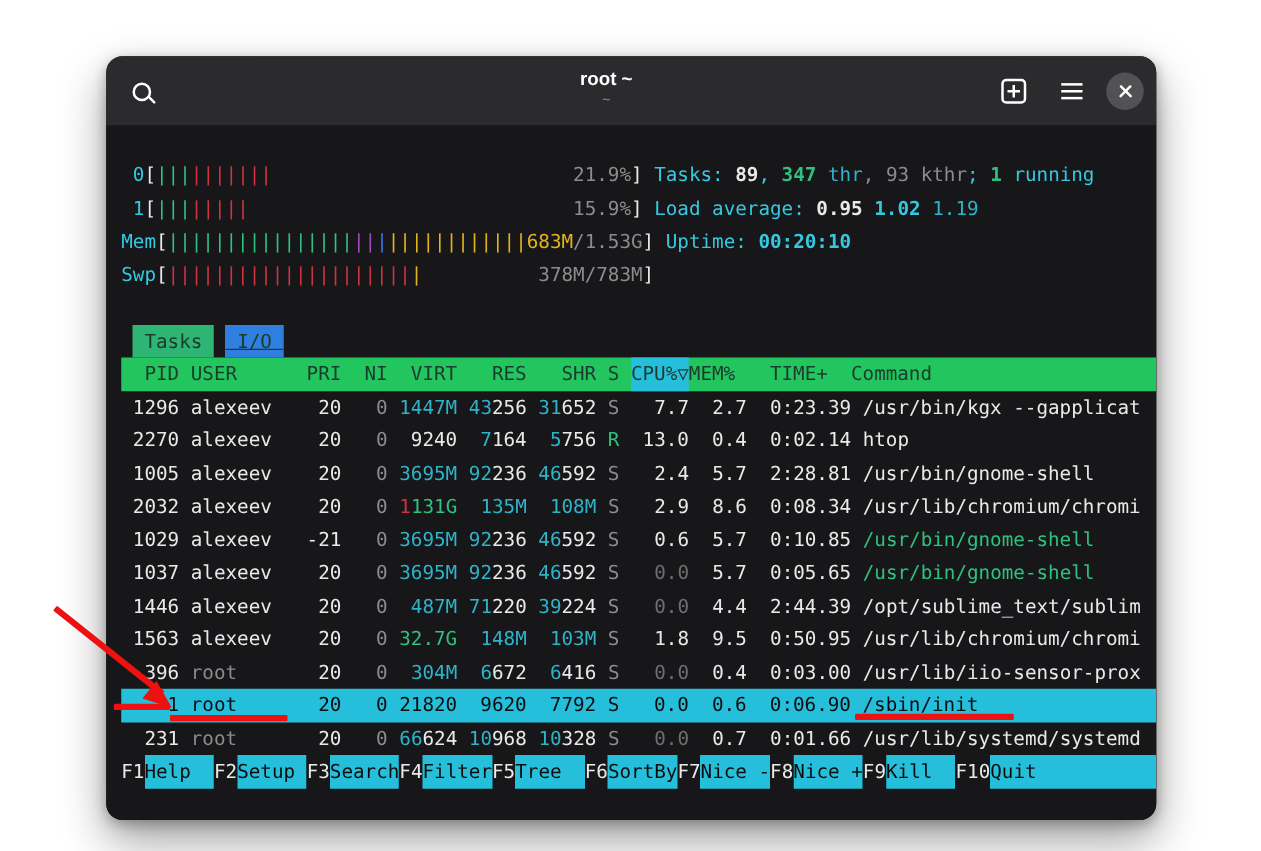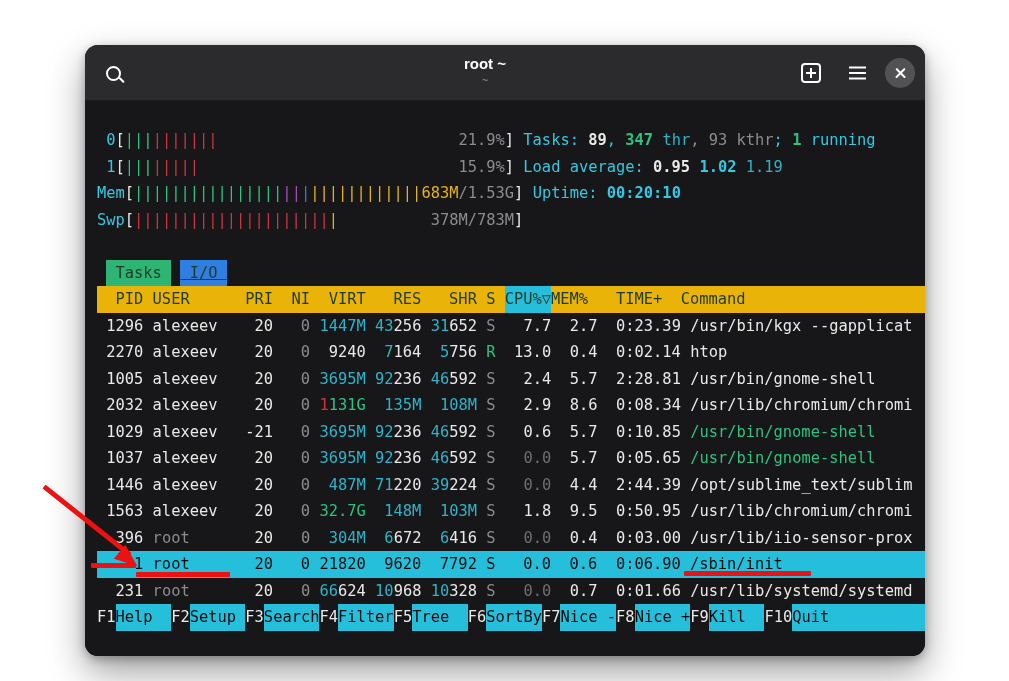--- a/index.html
+++ b/index.html
@@ -89,21 +89,21 @@
       </button>
     </div>
   </div>
   <div class="terminal" id="terminal">
       <div class="line"><span style="color: rgb(53, 200, 224);"> 0</span><span style="color: rgb(233, 233, 231);">[</span><span style="color: rgb(46, 194, 126);">|||</span><span style="color: rgb(207, 51, 64);">|||||||</span><span style="color: rgb(233, 233, 231);">                          </span><span style="color: rgb(140, 140, 140);">21.9%</span><span style="color: rgb(233, 233, 231);">] </span><span style="color: rgb(53, 200, 224);">Tasks: </span><span style="color: rgb(233, 233, 231); font-weight: bold;">89</span><span style="color: rgb(53, 200, 224);">, </span><span style="color: rgb(46, 194, 126); font-weight: bold;">347</span><span style="color: rgb(47, 179, 201);"> thr</span><span style="color: rgb(140, 140, 140);">, </span><span style="color: rgb(140, 140, 140);">93 kthr</span><span style="color: rgb(53, 200, 224);">; </span><span style="color: rgb(46, 194, 126); font-weight: bold;">1</span><span style="color: rgb(53, 200, 224);"> running</span></div>
       <div class="line"><span style="color: rgb(53, 200, 224);"> 1</span><span style="color: rgb(233, 233, 231);">[</span><span style="color: rgb(46, 194, 126);">|||</span><span style="color: rgb(207, 51, 64);">|||||</span><span style="color: rgb(233, 233, 231);">                            </span><span style="color: rgb(140, 140, 140);">15.9%</span><span style="color: rgb(233, 233, 231);">] </span><span style="color: rgb(53, 200, 224);">Load average: </span><span style="color: rgb(233, 233, 231); font-weight: bold;">0.95</span><span style="color: rgb(233, 233, 231);"> </span><span style="color: rgb(53, 200, 224); font-weight: bold;">1.02</span><span style="color: rgb(233, 233, 231);"> </span><span style="color: rgb(47, 179, 201);">1.19</span></div>
       <div class="line"><span style="color: rgb(53, 200, 224);">Mem</span><span style="color: rgb(233, 233, 231);">[</span><span style="color: rgb(46, 194, 126);">||||||||||||||||</span><span style="color: rgb(164, 75, 189);">||</span><span style="color: rgb(53, 118, 228);">|</span><span style="color: rgb(229, 178, 29);">||||||||||||</span><span style="color: rgb(229, 178, 29);">683M</span><span style="color: rgb(140, 140, 140);">/1.53G</span><span style="color: rgb(233, 233, 231);">] </span><span style="color: rgb(53, 200, 224);">Uptime: </span><span style="color: rgb(53, 200, 224); font-weight: bold;">00:20:10</span></div>
       <div class="line"><span style="color: rgb(53, 200, 224);">Swp</span><span style="color: rgb(233, 233, 231);">[</span><span style="color: rgb(207, 51, 64);">|||||||||||||||||||||</span><span style="color: rgb(229, 178, 29);">|</span><span style="color: rgb(233, 233, 231);">          </span><span style="color: rgb(140, 140, 140);">378M/783M</span><span style="color: rgb(233, 233, 231);">]</span></div>
       <div class="line"><span style="color: rgb(233, 233, 231);"> </span></div>
       <div class="line"><span style="color: rgb(233, 233, 231);"> </span><span style="color: rgb(29, 59, 45); background-color: rgb(47, 181, 115);"> Tasks </span><span style="color: rgb(233, 233, 231);"> </span><span style="color: rgb(29, 59, 45); background-color: rgb(47, 127, 224); text-decoration: underline;"> I/O </span></div>
-      <div class="line" style="background-color: #eab308;"><span style="color: rgb(29, 59, 45);">  PID USER      PRI  NI  VIRT   RES   SHR S </span><span style="color: rgb(29, 59, 45); background-color: rgb(37, 191, 220);">CPU%▽</span><span style="color: rgb(29, 59, 45); text-align: right;">MEM%   TIME+  Command</span></div>
+      <div class="line" style="background-color: #22c55e;"><span style="color: rgb(29, 59, 45);">  PID USER      PRI  NI  VIRT   RES   SHR S </span><span style="color: rgb(29, 59, 45); background-color: rgb(37, 191, 220);">CPU%▽</span><span style="color: rgb(29, 59, 45); text-align: right;">MEM%   TIME+  Command</span></div>
       <div class="line"><span style="color: rgb(233, 233, 231);"> 1296 alexeev    20 </span><span style="color: rgb(140, 140, 140);">  0</span><span style="color: rgb(233, 233, 231);"> </span><span style="color: rgb(47, 179, 201);">1447M</span><span style="color: rgb(233, 233, 231);"> </span><span style="color: rgb(47, 179, 201);">43</span><span style="color: rgb(233, 233, 231);">256 </span><span style="color: rgb(47, 179, 201);">31</span><span style="color: rgb(233, 233, 231);">652 </span><span style="color: rgb(140, 140, 140);">S</span><span style="color: rgb(233, 233, 231);">   7.7  2.7  0:23.39 /usr/bin/kgx --gapplicat</span></div>
       <div class="line"><span style="color: rgb(233, 233, 231);"> 2270 alexeev    20 </span><span style="color: rgb(140, 140, 140);">  0</span><span style="color: rgb(233, 233, 231);">  9240  </span><span style="color: rgb(47, 179, 201);">7</span><span style="color: rgb(233, 233, 231);">164  </span><span style="color: rgb(47, 179, 201);">5</span><span style="color: rgb(233, 233, 231);">756 </span><span style="color: rgb(46, 194, 126);">R</span><span style="color: rgb(233, 233, 231);">  13.0  0.4  0:02.14 htop</span></div>
       <div class="line"><span style="color: rgb(233, 233, 231);"> 1005 alexeev    20 </span><span style="color: rgb(140, 140, 140);">  0</span><span style="color: rgb(233, 233, 231);"> </span><span style="color: rgb(47, 179, 201);">3695M</span><span style="color: rgb(233, 233, 231);"> </span><span style="color: rgb(47, 179, 201);">92</span><span style="color: rgb(233, 233, 231);">236 </span><span style="color: rgb(47, 179, 201);">46</span><span style="color: rgb(233, 233, 231);">592 </span><span style="color: rgb(140, 140, 140);">S</span><span style="color: rgb(233, 233, 231);">   2.4  5.7  2:28.81 /usr/bin/gnome-shell</span></div>
       <div class="line"><span style="color: rgb(233, 233, 231);"> 2032 alexeev    20 </span><span style="color: rgb(140, 140, 140);">  0</span><span style="color: rgb(233, 233, 231);"> </span><span style="color: rgb(207, 51, 64);">1</span><span style="color: rgb(46, 194, 126);">131G</span><span style="color: rgb(233, 233, 231);">  </span><span style="color: rgb(47, 179, 201);">135M</span><span style="color: rgb(233, 233, 231);">  </span><span style="color: rgb(47, 179, 201);">108M</span><span style="color: rgb(233, 233, 231);"> </span><span style="color: rgb(140, 140, 140);">S</span><span style="color: rgb(233, 233, 231);">   2.9  8.6  0:08.34 /usr/lib/chromium/chromi</span></div>
       <div class="line"><span style="color: rgb(233, 233, 231);"> 1029 alexeev   -21 </span><span style="color: rgb(140, 140, 140);">  0</span><span style="color: rgb(233, 233, 231);"> </span><span style="color: rgb(47, 179, 201);">3695M</span><span style="color: rgb(233, 233, 231);"> </span><span style="color: rgb(47, 179, 201);">92</span><span style="color: rgb(233, 233, 231);">236 </span><span style="color: rgb(47, 179, 201);">46</span><span style="color: rgb(233, 233, 231);">592 </span><span style="color: rgb(140, 140, 140);">S</span><span style="color: rgb(233, 233, 231);">   0.6  5.7  0:10.85 </span><span style="color: rgb(46, 194, 126);">/usr/bin/gnome-shell</span></div>
       <div class="line"><span style="color: rgb(233, 233, 231);"> 1037 alexeev    20 </span><span style="color: rgb(140, 140, 140);">  0</span><span style="color: rgb(233, 233, 231);"> </span><span style="color: rgb(47, 179, 201);">3695M</span><span style="color: rgb(233, 233, 231);"> </span><span style="color: rgb(47, 179, 201);">92</span><span style="color: rgb(233, 233, 231);">236 </span><span style="color: rgb(47, 179, 201);">46</span><span style="color: rgb(233, 233, 231);">592 </span><span style="color: rgb(140, 140, 140);">S</span><span style="color: rgb(233, 233, 231);">   </span><span style="color: rgb(111, 111, 111);">0.0</span><span style="color: rgb(233, 233, 231);">  5.7  0:05.65 </span><span style="color: rgb(46, 194, 126);">/usr/bin/gnome-shell</span></div>
       <div class="line"><span style="color: rgb(233, 233, 231);"> 1446 alexeev    20 </span><span style="color: rgb(140, 140, 140);">  0</span><span style="color: rgb(233, 233, 231);">  </span><span style="color: rgb(47, 179, 201);">487M</span><span style="color: rgb(233, 233, 231);"> </span><span style="color: rgb(47, 179, 201);">71</span><span style="color: rgb(233, 233, 231);">220 </span><span style="color: rgb(47, 179, 201);">39</span><span style="color: rgb(233, 233, 231);">224 </span><span style="color: rgb(140, 140, 140);">S</span><span style="color: rgb(233, 233, 231);">   </span><span style="color: rgb(111, 111, 111);">0.0</span><span style="color: rgb(233, 233, 231);">  4.4  2:44.39 /opt/sublime_text/sublim</span></div>
       <div class="line"><span style="color: rgb(233, 233, 231);"> 1563 alexeev    20 </span><span style="color: rgb(140, 140, 140);">  0</span><span style="color: rgb(233, 233, 231);"> </span><span style="color: rgb(46, 194, 126);">32.7G</span><span style="color: rgb(233, 233, 231);">  </span><span style="color: rgb(47, 179, 201);">148M</span><span style="color: rgb(233, 233, 231);">  </span><span style="color: rgb(47, 179, 201);">103M</span><span style="color: rgb(233, 233, 231);"> </span><span style="color: rgb(140, 140, 140);">S</span><span style="color: rgb(233, 233, 231);">   1.8  9.5  0:50.95 /usr/lib/chromium/chromi</span></div>
       <div class="line"><span style="color: rgb(233, 233, 231);">  396 </span><span style="color: rgb(140, 140, 140);">root      </span><span style="color: rgb(233, 233, 231);"> 20 </span><span style="color: rgb(140, 140, 140);">  0</span><span style="color: rgb(233, 233, 231);">  </span><span style="color: rgb(47, 179, 201);">304M</span><span style="color: rgb(233, 233, 231);">  </span><span style="color: rgb(47, 179, 201);">6</span><span style="color: rgb(233, 233, 231);">672  </span><span style="color: rgb(47, 179, 201);">6</span><span style="color: rgb(233, 233, 231);">416 </span><span style="color: rgb(140, 140, 140);">S</span><span style="color: rgb(233, 233, 231);">   </span><span style="color: rgb(111, 111, 111);">0.0</span><span style="color: rgb(233, 233, 231);">  0.4  0:03.00 /usr/lib/iio-sensor-prox</span></div>
       <div class="line" style="background-color: rgb(37, 191, 220);"><span style="color: rgb(13, 13, 13);">    1 root       20   0 21820  9620  7792 S   0.0  0.6  0:06.90 /sbin/init</span></div>

